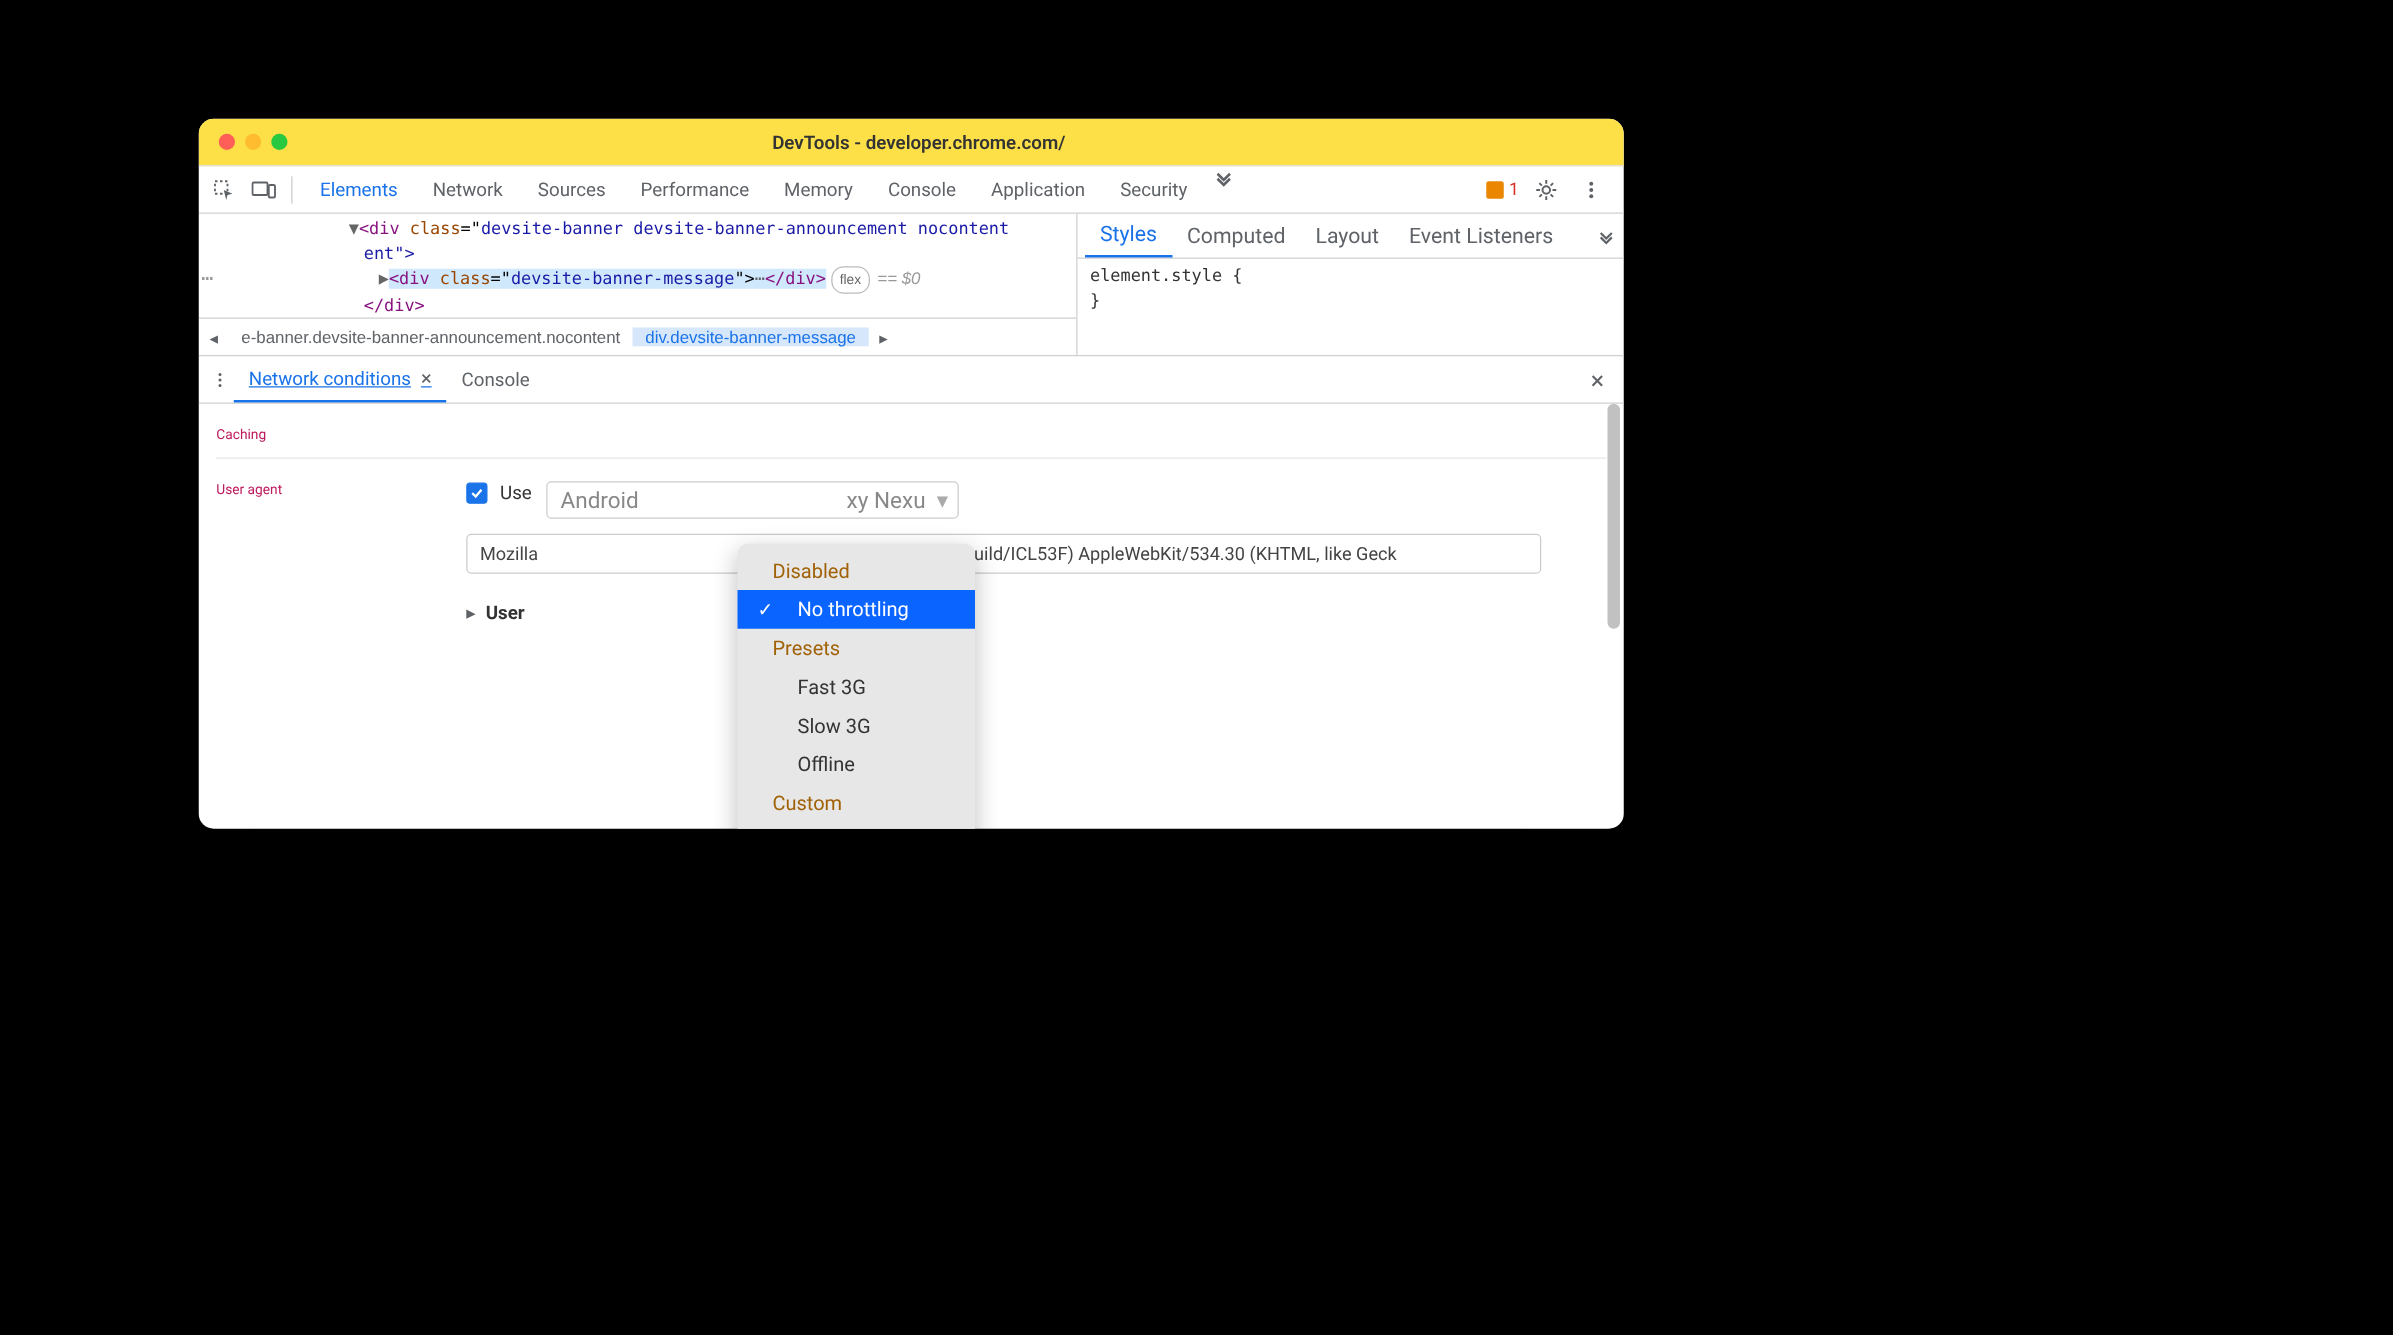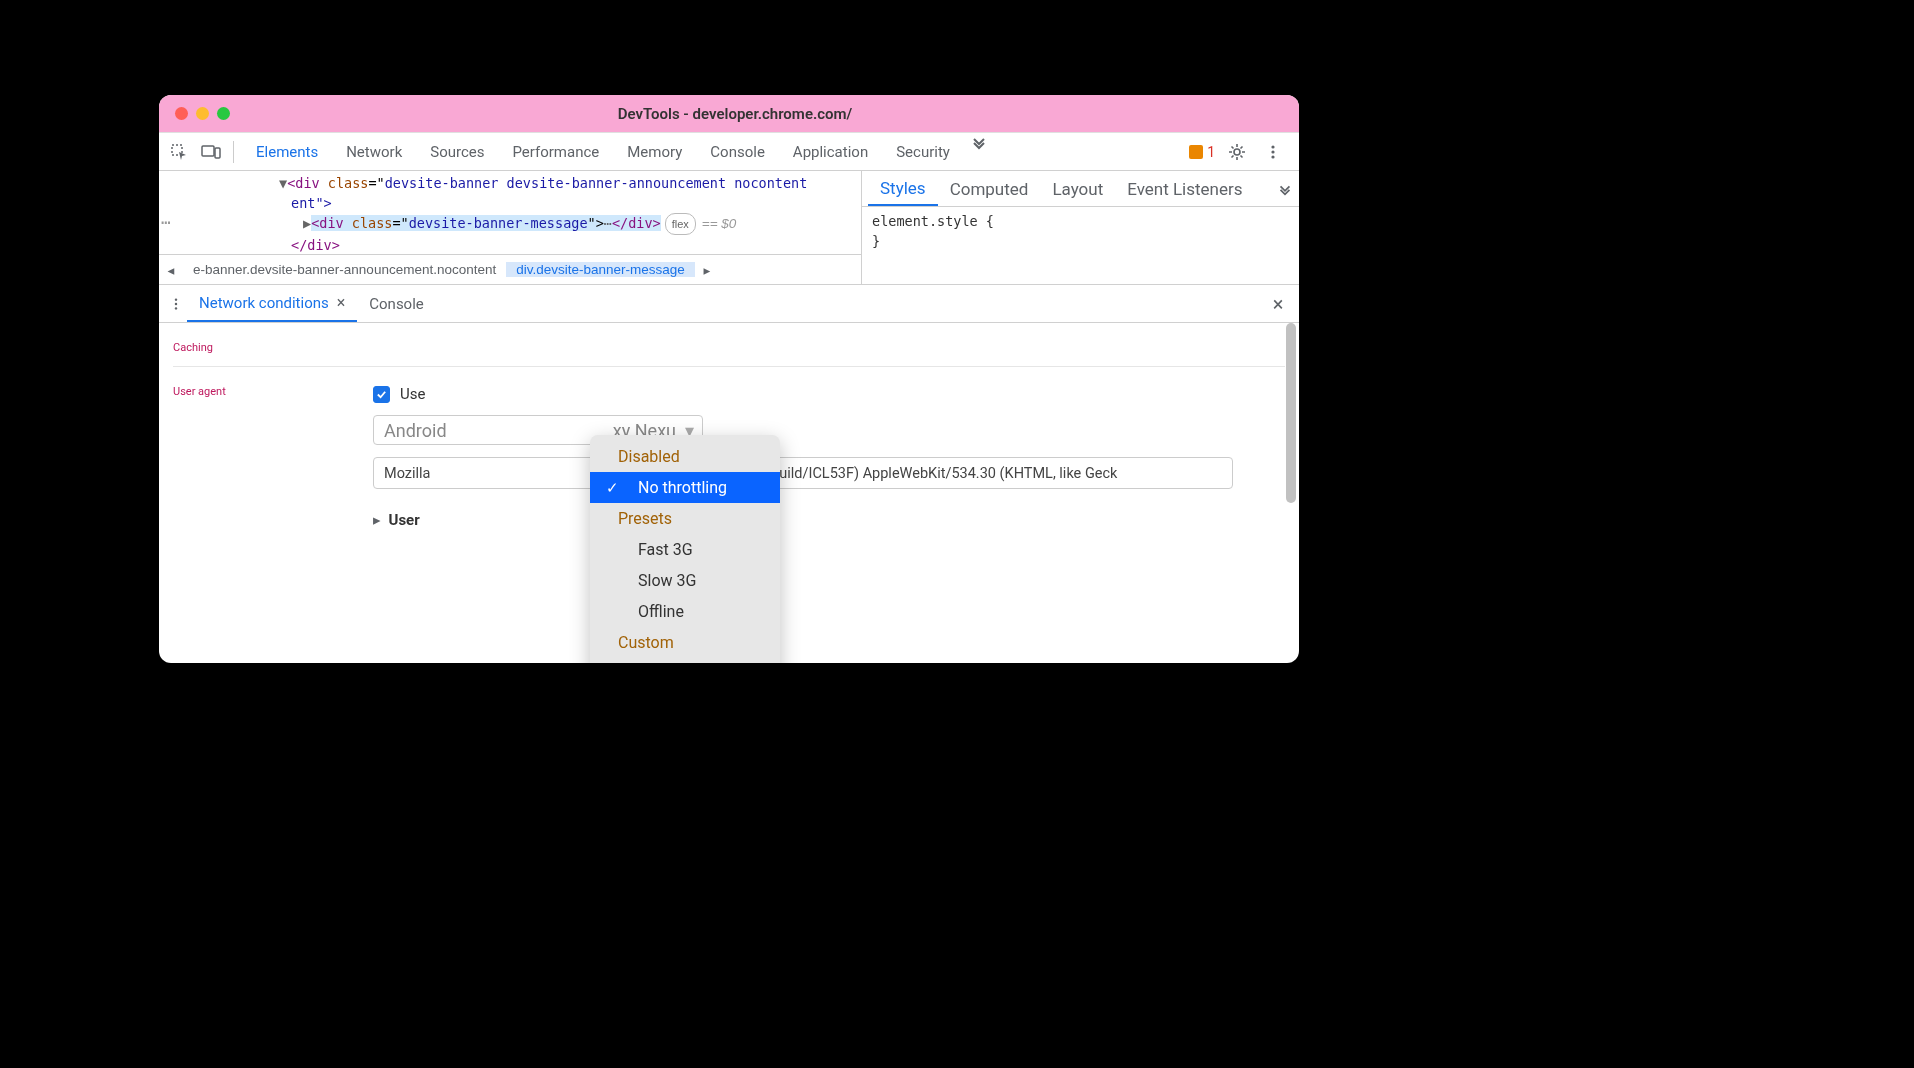--- a/index.html
+++ b/index.html
@@ -23,21 +23,21 @@
     overflow: hidden;
     display: flex;
     flex-direction: column;
   }
   .titlebar {
     height: 38px;
     display: flex;
     align-items: center;
     position: relative;
     border-bottom: 1px solid #e0e0e0;
-    background: #f9a8d4;
+    background: #fde047;
     padding-left: 12px;
   }
   .traffic-lights {
     display: flex;
     gap: 8px;
     position: absolute;
     left: 16px;
   }
   .tl { width: 13px; height: 13px; border-radius: 50%; }
   .tl.red { background: #ff5f57; }
@@ -165,21 +165,21 @@
     line-height: 20px; color:#333;
   }
   .drawer-tabs {
     height: 38px; display:flex; align-items:center;
     border-bottom:1px solid #d0d0d0; padding:0 6px;
   }
   .dtab {
     padding: 0 12px; font-size:15px; color:#5f6368;
     height:100%; display:flex; align-items:center; gap:8px; cursor:pointer;
   }
-  .dtab.active { color:#1a73e8; border-bottom:2px solid #1a73e8; }
+  .dtab.active { color:#1a73e8; border-bottom:2px solid #1a73e8;text-decoration:underline; }
   .dtab .close-x { color:#5f6368; font-size:16px; }
   .drawer-spacer { flex:1; }
   .drawer-close { width:30px; text-align:center; color:#5f6368; font-size:20px; cursor:pointer; }
   .drawer-body {
     flex:1; padding: 6px 14px; position:relative; overflow:auto;
   }
   .form-row {
     display:flex; align-items:center;
     padding: 12px 0;
     border-bottom:1px solid #e6e6e6;
@@ -379,21 +379,21 @@
 
   <div class="drawer-body">
 
     <div class="form-row">
       <div class="form-label">Caching</div>
     </div>
 
 
     <div class="form-row noborder" style="align-items:flex-start; padding-top:18px;">
       <div class="form-label">User agent</div>
-      <div class="form-field" style="flex-direction:column; align-items:flex-start; gap:12px;">
+      <div class="form-field" style="align-items:flex-start; gap:12px;">
         <div style="display:flex; align-items:center; gap:10px;">
           <span class="checkbox checked">
             <svg width="11" height="11" viewBox="0 0 12 12">
                 <path d="M2 6 L5 9 L10 3" fill="none" stroke="#fff" stroke-width="2"></path>
               </svg>
           </span>
           <span>Use</span>
         </div>
         <div class="ua-select">
           <span>Android</span>

